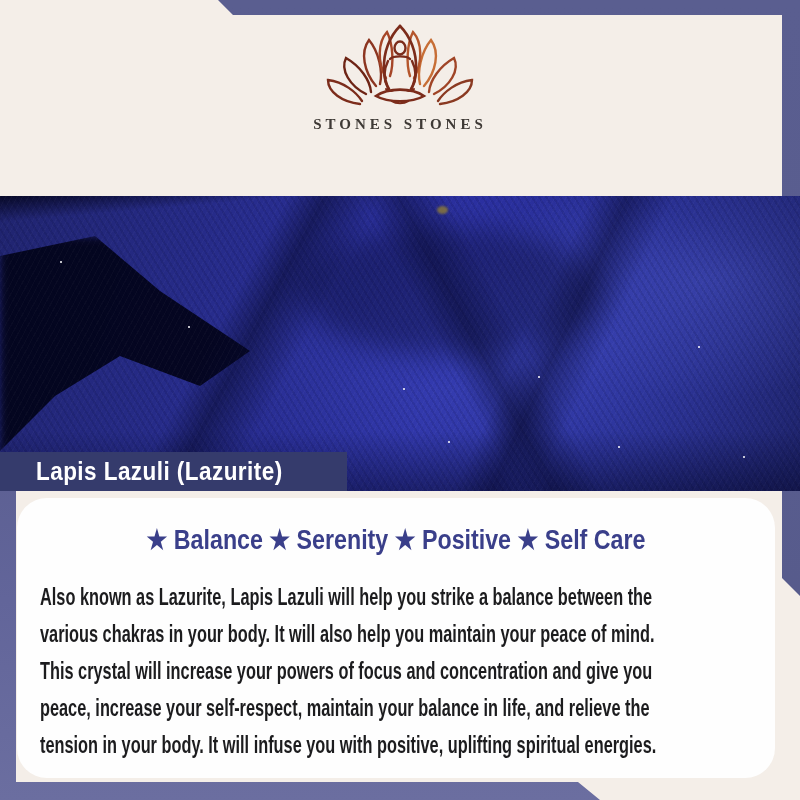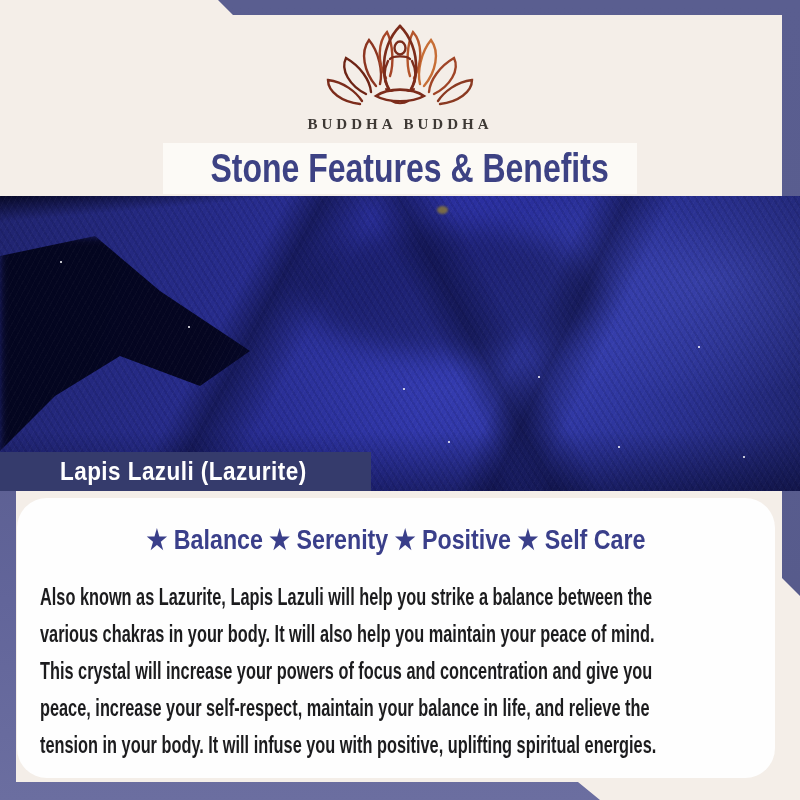--- a/index.html
+++ b/index.html
@@ -48,21 +48,21 @@
   .photo .blob2{position:absolute;left:300px;top:30px;width:300px;height:130px;background:#060830;
     border-radius:50%;filter:blur(14px);opacity:.4;}
   .photo .fleck{position:absolute;left:437px;top:10px;width:11px;height:8px;background:#87763c;
     border-radius:50%;filter:blur(1px);opacity:.85;}
   .photo .pyrite{position:absolute;left:188px;top:130px;width:2px;height:2px;background:#fff;opacity:.75;
     box-shadow:100px 150px 0 #fff, -95px 155px 0 #fff, 260px 115px 0 #fff, 350px 50px 0 #fff,
       430px 120px 0 #fff, 510px 20px 0 #fff, 555px 130px 0 #fff, -128px -65px 0 #fff,
       215px 62px 0 #fff, 460px 222px 0 #fff, 118px 246px 0 #fff, 372px 252px 0 #fff;}
 
   
-  .name-band{position:absolute;left:0;top:452px;width:347px;height:39px;background:#353b6c;padding-left:24px;}
+  .name-band{position:absolute;left:0;top:452px;width:347px;height:39px;background:#353b6c;}
   .name-band .label{display:block;padding-left:40px;line-height:39px;color:#ffffff;
     font-size:25px;font-weight:bold;letter-spacing:.5px;white-space:nowrap;
     transform:scaleX(.9);transform-origin:0 50%;}
 
   
   .card{position:absolute;left:17px;top:498px;width:758px;height:280px;background:#fefefe;border-radius:30px;}
   .benefits{position:absolute;left:0;top:26px;width:100%;text-align:center;
     font-size:27px;font-weight:bold;color:#3a3f8a;white-space:nowrap;
     transform:scaleX(.86);transform-origin:50% 50%;}
   .desc{position:absolute;left:23px;top:80px;width:1060px;}
@@ -93,25 +93,22 @@
     <path d="M80,4 C90,14 97,30 96,48 C95.5,56 94,62 91,67" stroke="#7c2c1b" stroke-width="2.6"></path>
     <ellipse cx="80" cy="26" rx="5.5" ry="6.5" stroke="#7c2c1b" stroke-width="2.4"></ellipse>
     <path d="M70,37 C73,33.5 87,33.5 90,37" stroke="#7c2c1b" stroke-width="2.4"></path>
     <path d="M68,39 C63.5,48 63.5,58 68,66" stroke="#7c2c1b" stroke-width="2.4"></path>
     <path d="M92,39 C96.5,48 96.5,58 92,66" stroke="#7c2c1b" stroke-width="2.4"></path>
     <path d="M56,74 C68,65.5 92,65.5 104,74 C92,81 68,81 56,74 Z" stroke="#7c2c1b" stroke-width="2.6"></path>
     <path d="M72,79 C76,82 84,82 88,79" stroke="#7c2c1b" stroke-width="2.2"></path>
     <path d="M66,67 C68,69 72,69.5 74,68" stroke="#7c2c1b" stroke-width="2"></path>
     <path d="M94,67 C92,69 88,69.5 86,68" stroke="#7c2c1b" stroke-width="2"></path>
   </svg>
-  <div class="brand">BUDDHA BUDDHA</div>
+  <div class="brand">STONES STONES</div>
 
-  <div class="banner">
-    <span class="title">Stone Features &amp; Benefits</span>
-  </div>
 
   <div class="photo">
     <div class="blob"></div>
     <div class="blob2"></div>
     <div class="shade"></div>
     <div class="grain"></div>
     <div class="fleck"></div>
     <div class="pyrite"></div>
   </div>
 

